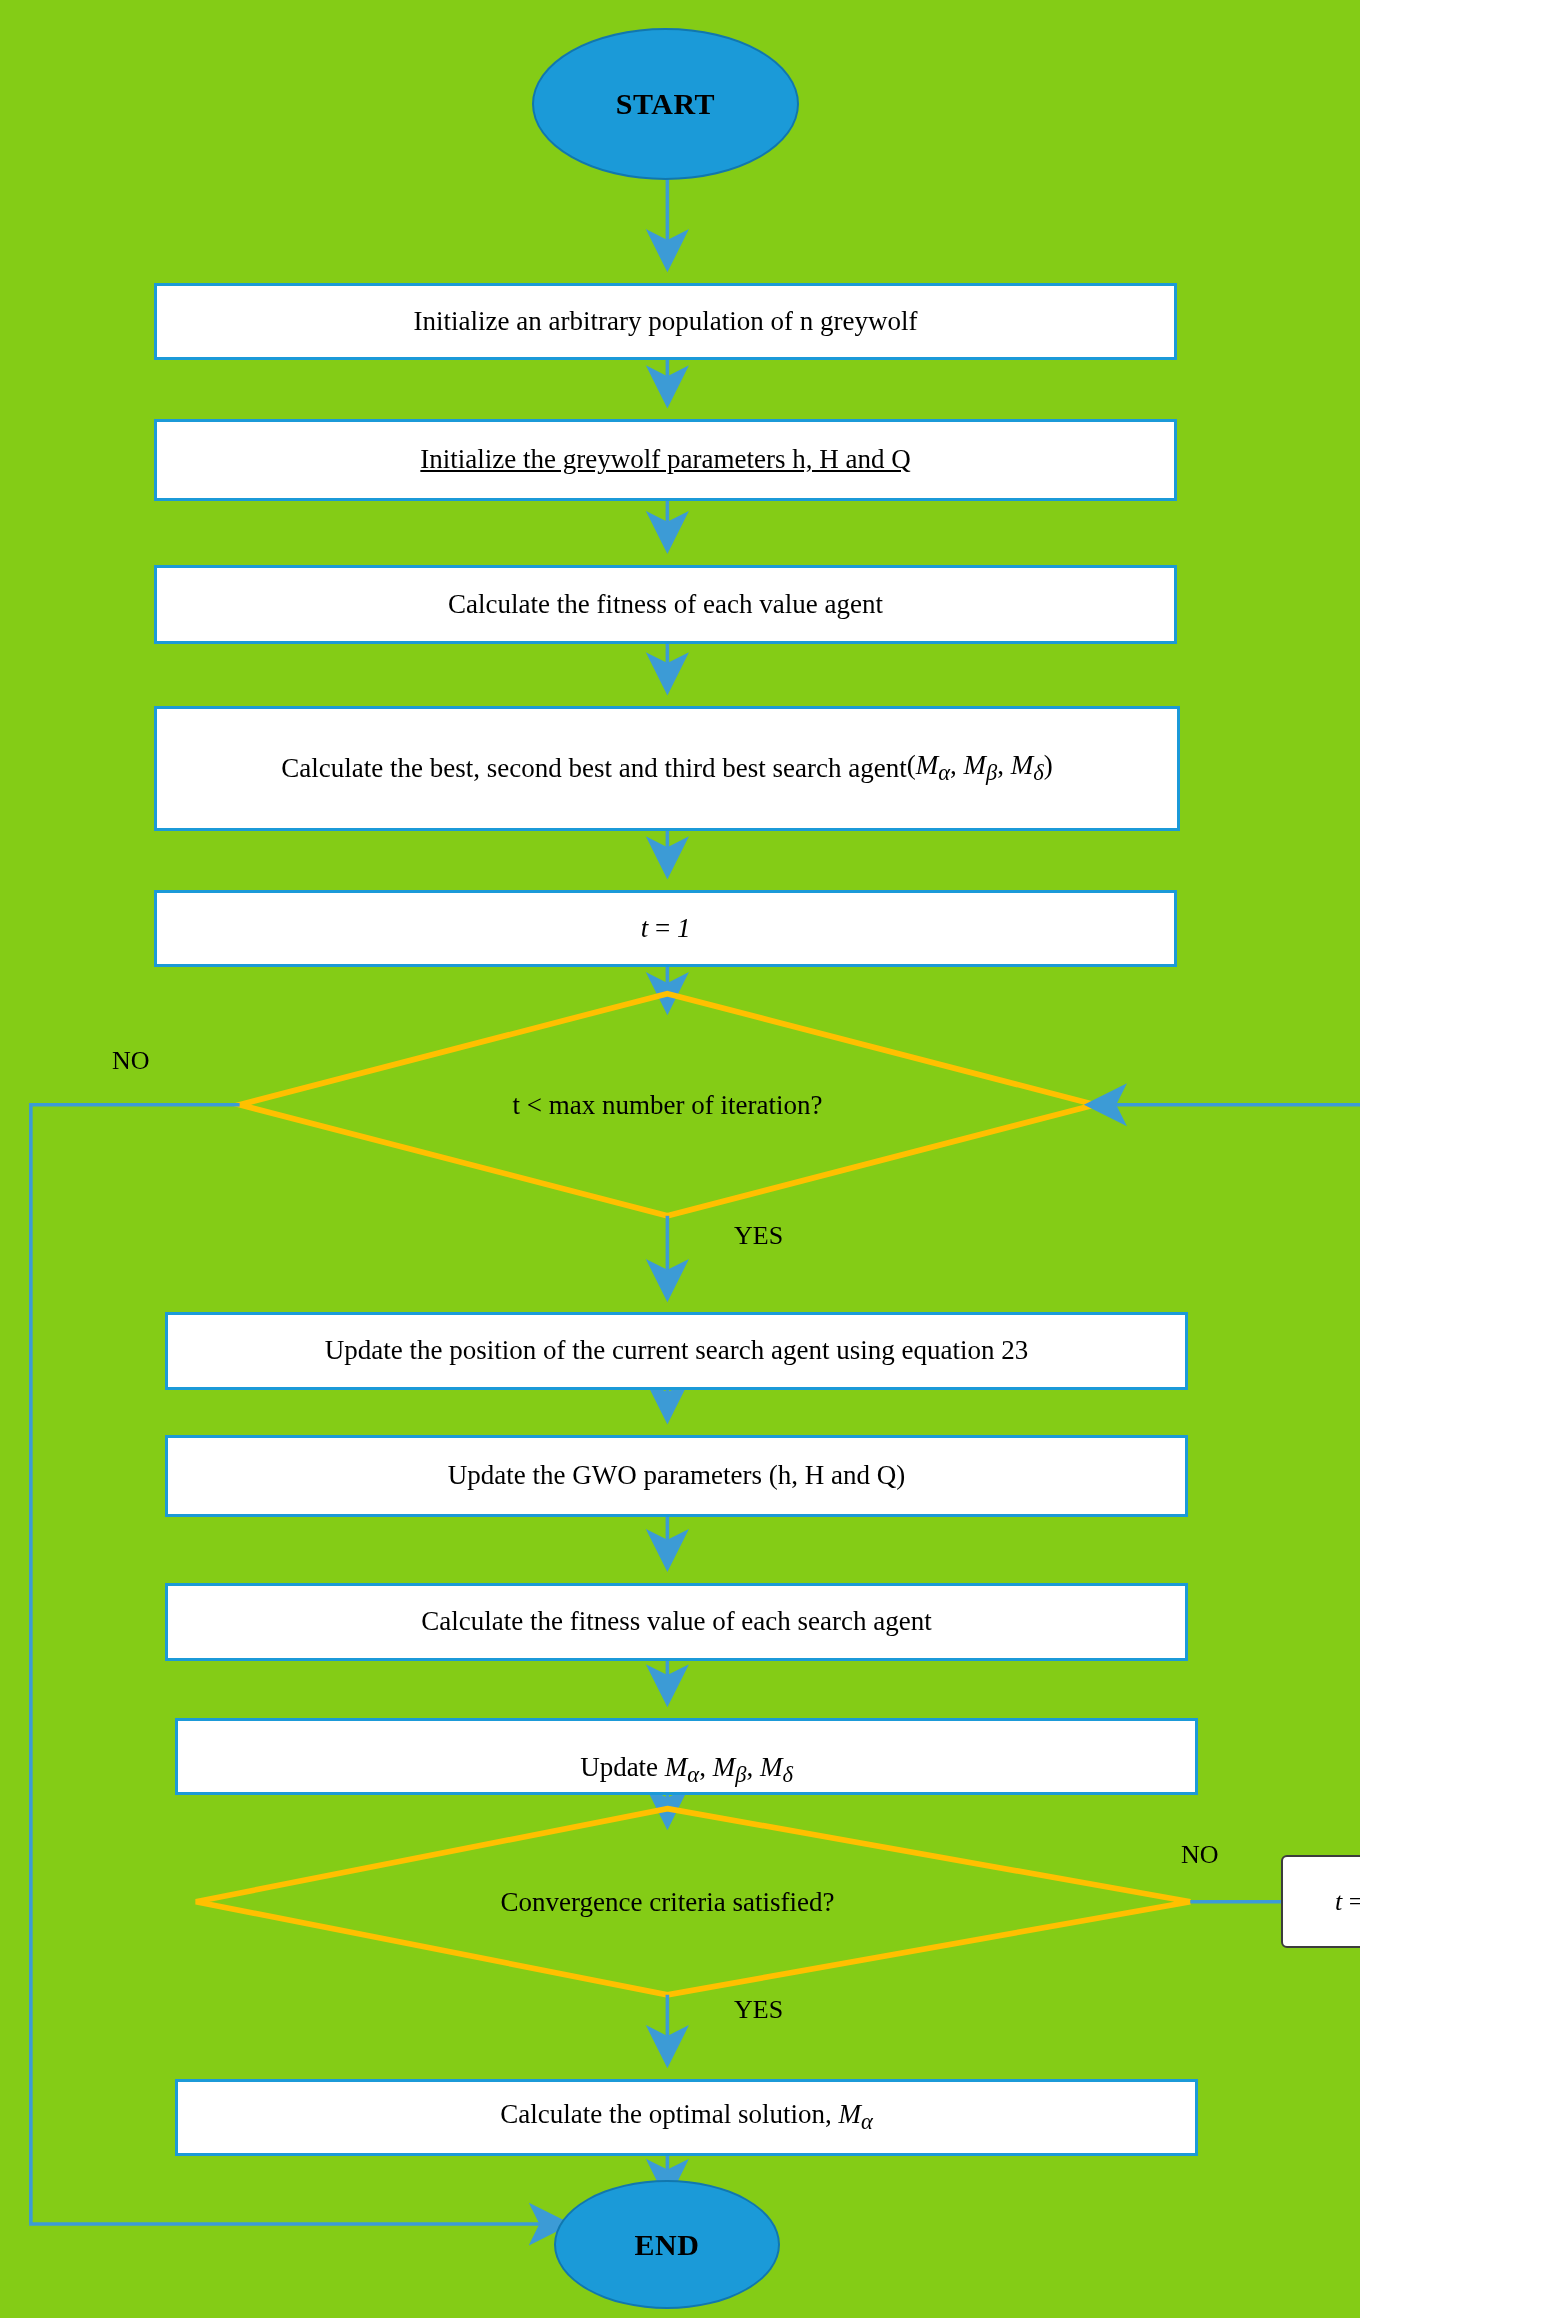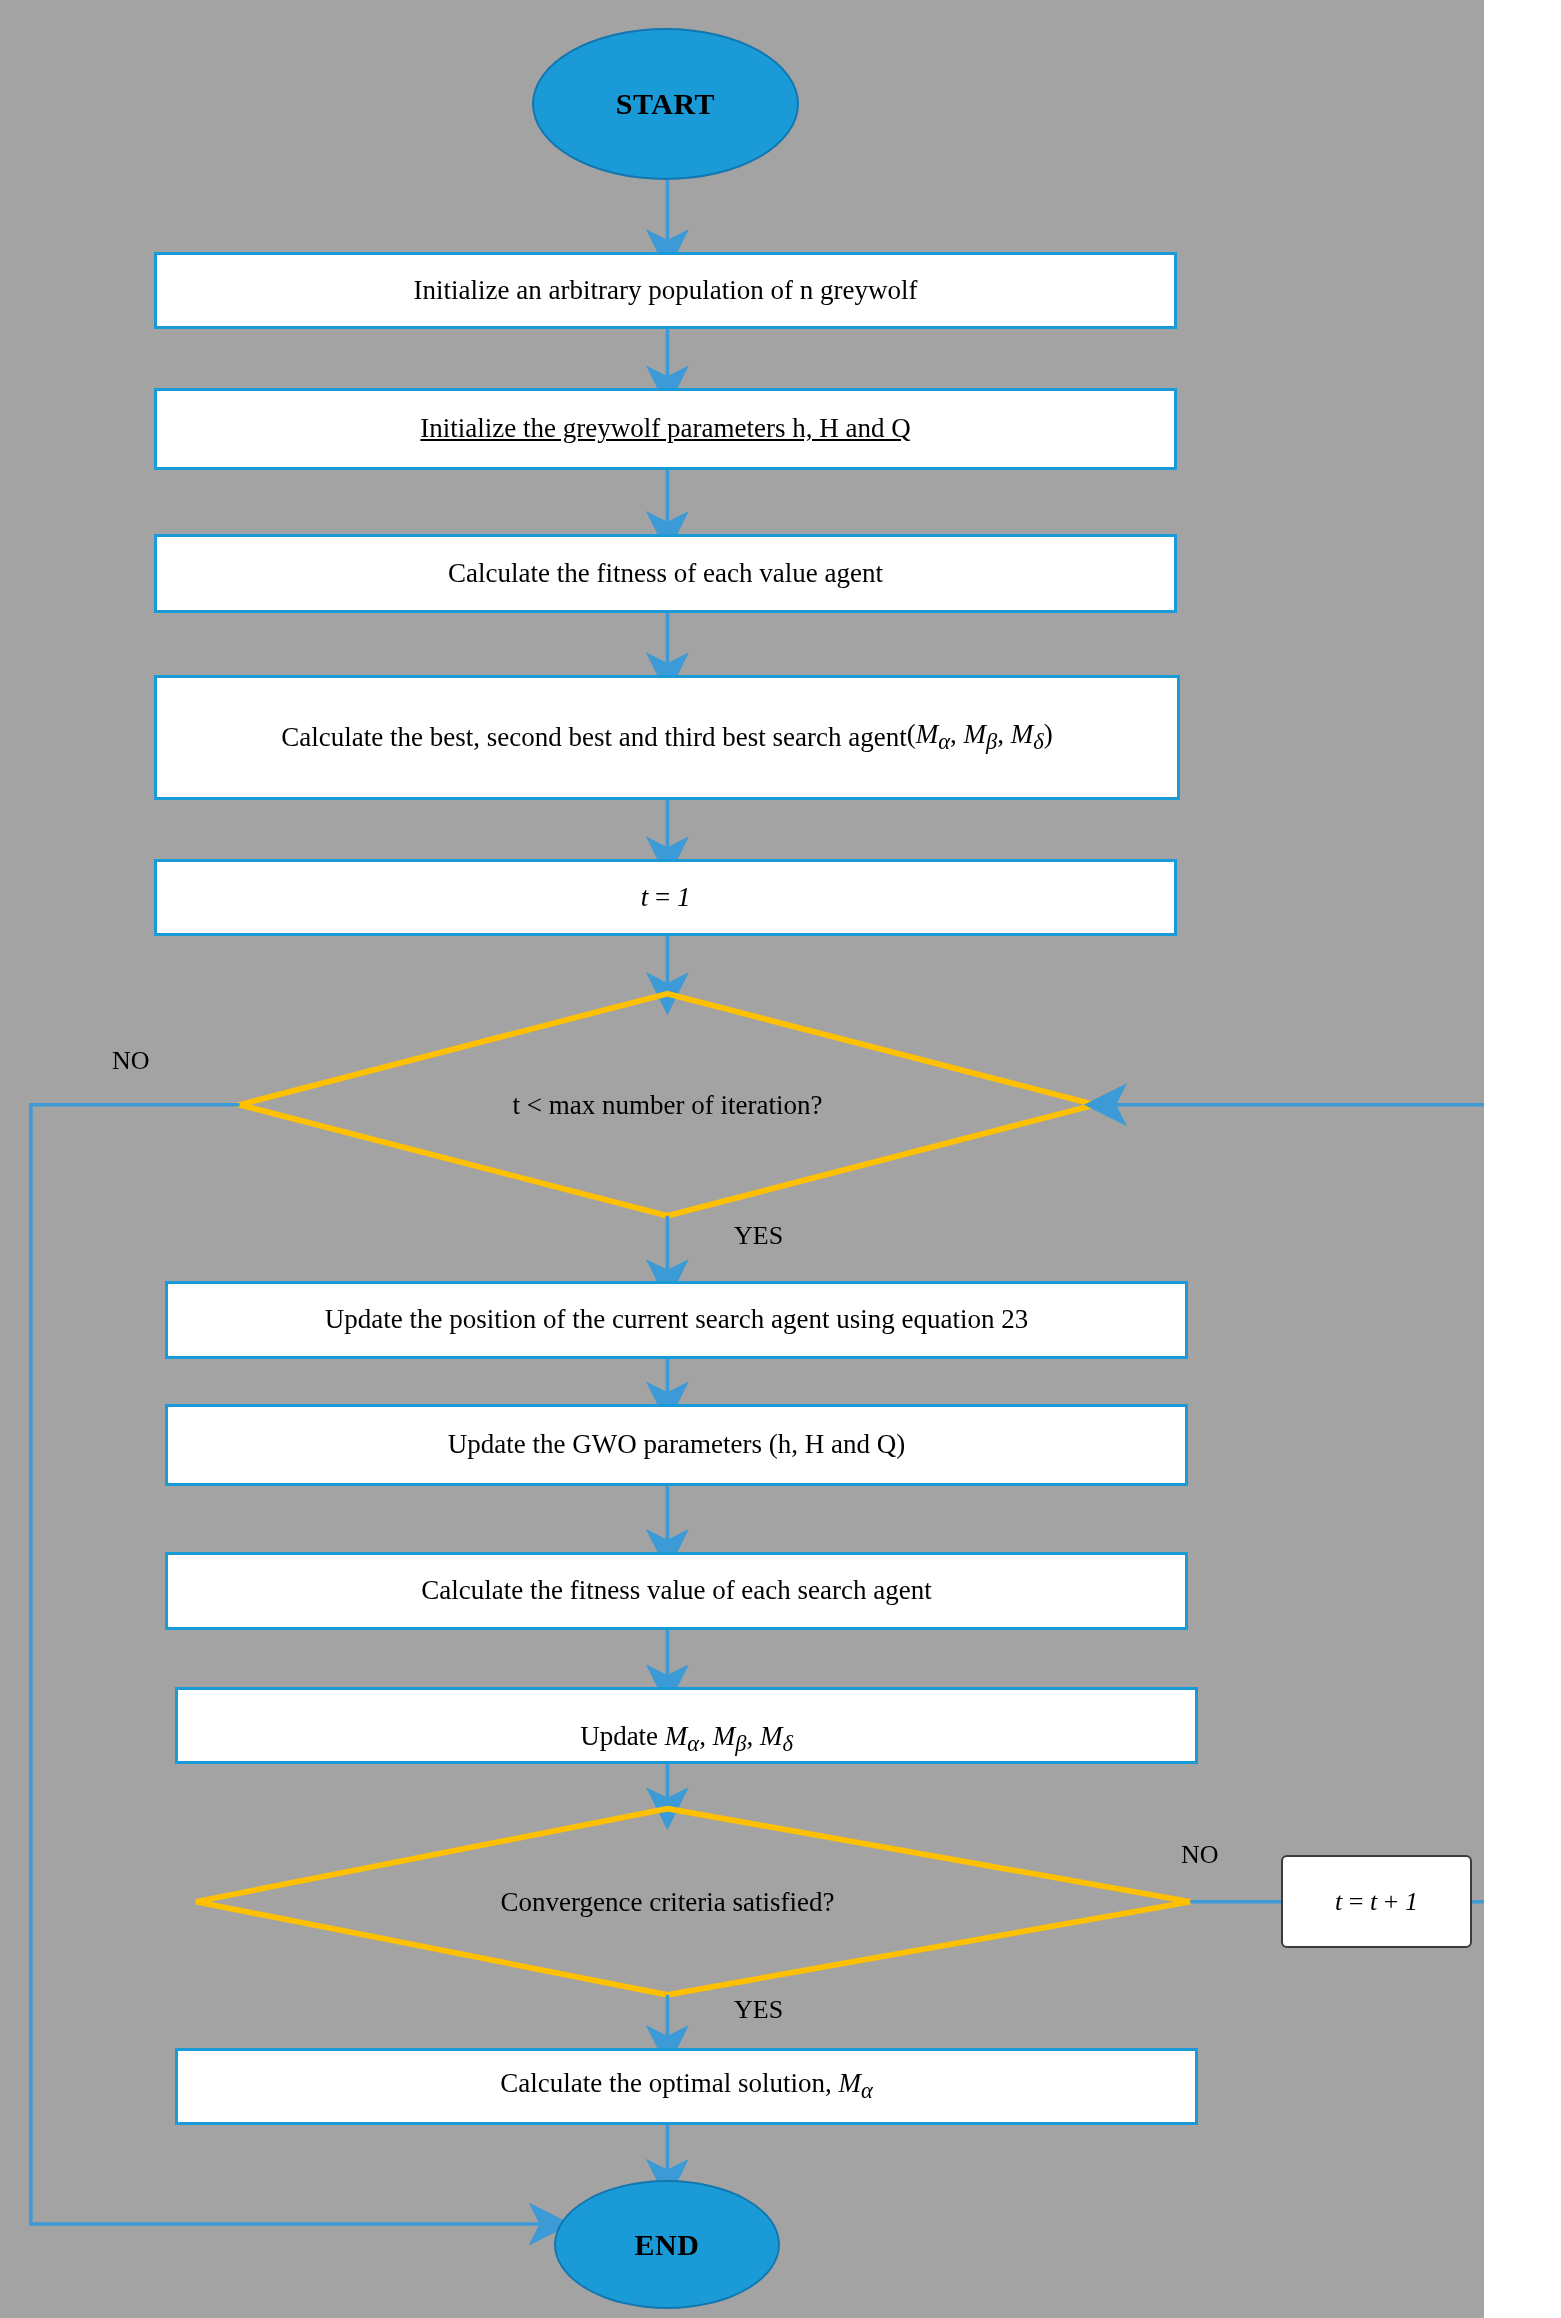--- a/index.html
+++ b/index.html
@@ -5,23 +5,23 @@
   html, body {
     margin: 0;
     padding: 0;
     background: #ffffff;
   }
   body {
     font-family: "Liberation Serif", "DejaVu Serif", serif;
   }
   #flowchart-root {
     position: relative;
-    width: 1484px;
+    width: 1360px;
     height: 2319px;
-    background: #a3a3a3;
+    background: #84cc16;
     overflow: hidden;
   }
   #edges-layer {
     position: absolute;
     left: 0; top: 0;
     width: 1561px;
     height: 2319px;
   }
   .node {
     position: absolute;
@@ -31,20 +31,21 @@
     justify-content: center;
     text-align: center;
     color: #000000;
   }
   .proc-box {
     border: 3.6px solid #1B9AD8;
     background: #ffffff;
     font-size: 27px;
     line-height: 1.32;
     padding: 2.1px 8.2px;
+    margin-top: 31px;
   }
   .plain-box {
     border: 2.6px solid #3C3C3C;
     background: #ffffff;
     font-size: 26px;
   }
   .terminator {
     background: #1B9AD8;
     border: 2.1px solid #1177AE;
     border-radius: 50%;

